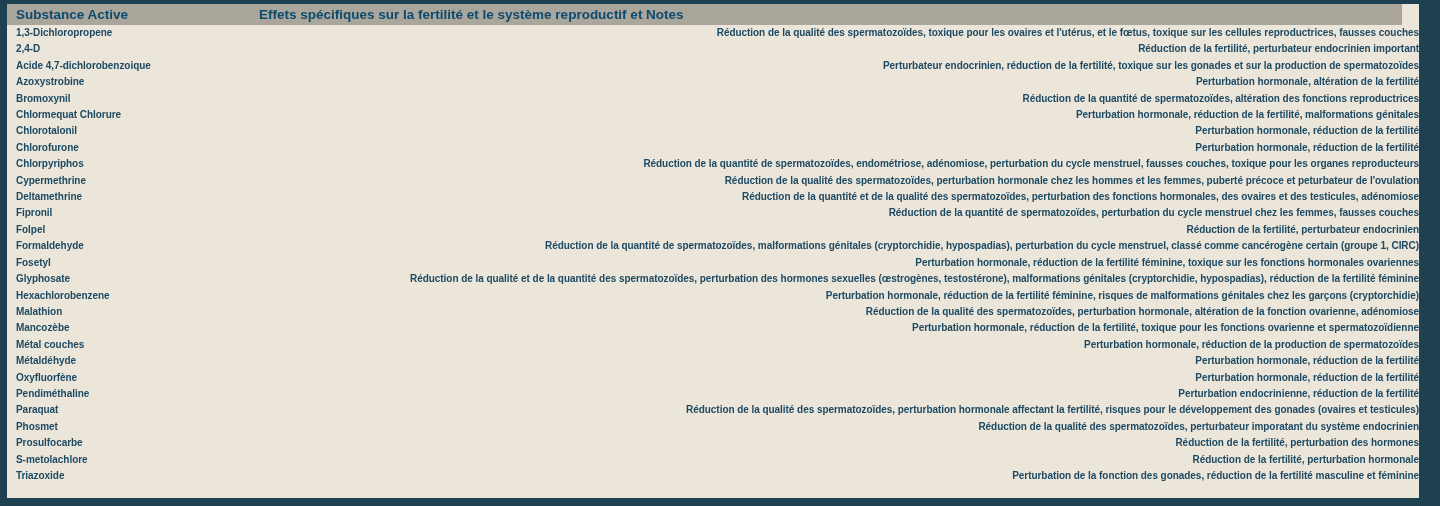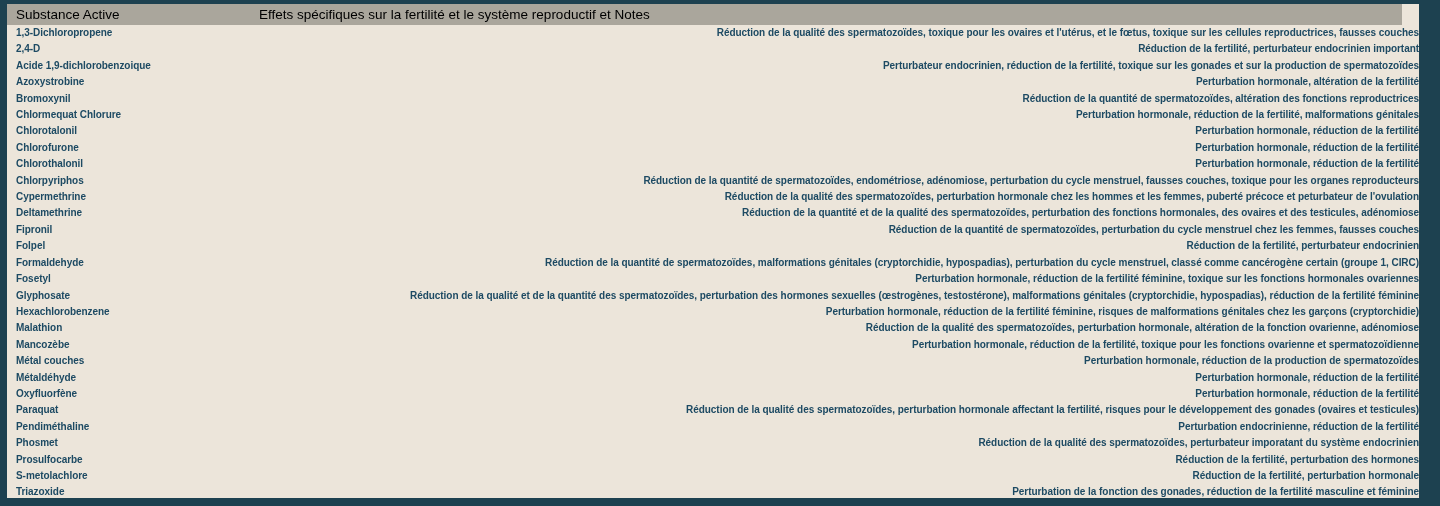--- a/index.html
+++ b/index.html
@@ -37,22 +37,22 @@
   table.data-table col.c-sub { width: 246px; }
   table.data-table col.c-eff { width: 1166px; }
 
   thead tr.header-row {
     background: #aaa69c;
     height: 21px;
   }
   thead th {
     text-align: left;
     font-size: 13.5px;
-    font-weight: normal;
-    color: #000000;
+    font-weight: bold;
+    color: #0c4a6e;
     padding: 0 0 0 9px;
     height: 21px;
     line-height: 21px;
     vertical-align: middle;
     white-space: nowrap;
     overflow: hidden;
   }
   thead th.eff-head { padding-left: 6px; }
 
   tbody tr.data-row {
@@ -139,21 +139,21 @@
       <tbody id="table-body">
           <tr class="data-row">
             <td class="substance-cell">1,3-Dichloropropene</td>
             <td class="effect-cell">Réduction de la qualité des spermatozoïdes, toxique pour les ovaires et l'utérus, et le fœtus, toxique sur les cellules reproductrices, fausses couches</td>
           </tr>
           <tr class="data-row">
             <td class="substance-cell">2,4-D</td>
             <td class="effect-cell">Réduction de la fertilité, perturbateur endocrinien important</td>
           </tr>
           <tr class="data-row">
-            <td class="substance-cell">Acide 1,9-dichlorobenzoique</td>
+            <td class="substance-cell">Acide 4,7-dichlorobenzoique</td>
             <td class="effect-cell">Perturbateur endocrinien, réduction de la fertilité, toxique sur les gonades et sur la production de spermatozoïdes</td>
           </tr>
           <tr class="data-row">
             <td class="substance-cell">Azoxystrobine</td>
             <td class="effect-cell">Perturbation hormonale, altération de la fertilité</td>
           </tr>
           <tr class="data-row">
             <td class="substance-cell">Bromoxynil</td>
             <td class="effect-cell">Réduction de la quantité de spermatozoïdes, altération des fonctions reproductrices</td>
           </tr>
@@ -163,24 +163,20 @@
           </tr>
           <tr class="data-row">
             <td class="substance-cell">Chlorotalonil</td>
             <td class="effect-cell">Perturbation hormonale, réduction de la fertilité</td>
           </tr>
           <tr class="data-row">
             <td class="substance-cell">Chlorofurone</td>
             <td class="effect-cell">Perturbation hormonale, réduction de la fertilité</td>
           </tr>
           <tr class="data-row">
-            <td class="substance-cell">Chlorothalonil</td>
-            <td class="effect-cell">Perturbation hormonale, réduction de la fertilité</td>
-          </tr>
-          <tr class="data-row">
             <td class="substance-cell">Chlorpyriphos</td>
             <td class="effect-cell">Réduction de la quantité de spermatozoïdes, endométriose, adénomiose, perturbation du cycle menstruel, fausses couches, toxique pour les organes reproducteurs</td>
           </tr>
           <tr class="data-row">
             <td class="substance-cell">Cypermethrine</td>
             <td class="effect-cell">Réduction de la qualité des spermatozoïdes, perturbation hormonale chez les hommes et les femmes, puberté précoce et peturbateur de l'ovulation</td>
           </tr>
           <tr class="data-row">
             <td class="substance-cell">Deltamethrine</td>
             <td class="effect-cell">Réduction de la quantité et de la qualité des spermatozoïdes, perturbation des fonctions hormonales, des ovaires et des testicules, adénomiose</td>
@@ -223,26 +219,26 @@
           </tr>
           <tr class="data-row">
             <td class="substance-cell">Métaldéhyde</td>
             <td class="effect-cell">Perturbation hormonale, réduction de la fertilité</td>
           </tr>
           <tr class="data-row">
             <td class="substance-cell">Oxyfluorfène</td>
             <td class="effect-cell">Perturbation hormonale, réduction de la fertilité</td>
           </tr>
           <tr class="data-row">
+            <td class="substance-cell">Pendiméthaline</td>
+            <td class="effect-cell">Perturbation endocrinienne, réduction de la fertilité</td>
+          </tr>
+          <tr class="data-row">
             <td class="substance-cell">Paraquat</td>
             <td class="effect-cell">Réduction de la qualité des spermatozoïdes, perturbation hormonale affectant la fertilité, risques pour le développement des gonades (ovaires et testicules)</td>
-          </tr>
-          <tr class="data-row">
-            <td class="substance-cell">Pendiméthaline</td>
-            <td class="effect-cell">Perturbation endocrinienne, réduction de la fertilité</td>
           </tr>
           <tr class="data-row">
             <td class="substance-cell">Phosmet</td>
             <td class="effect-cell">Réduction de la qualité des spermatozoïdes, perturbateur imporatant du système endocrinien</td>
           </tr>
           <tr class="data-row">
             <td class="substance-cell">Prosulfocarbe</td>
             <td class="effect-cell">Réduction de la fertilité, perturbation des hormones</td>
           </tr>
           <tr class="data-row">

